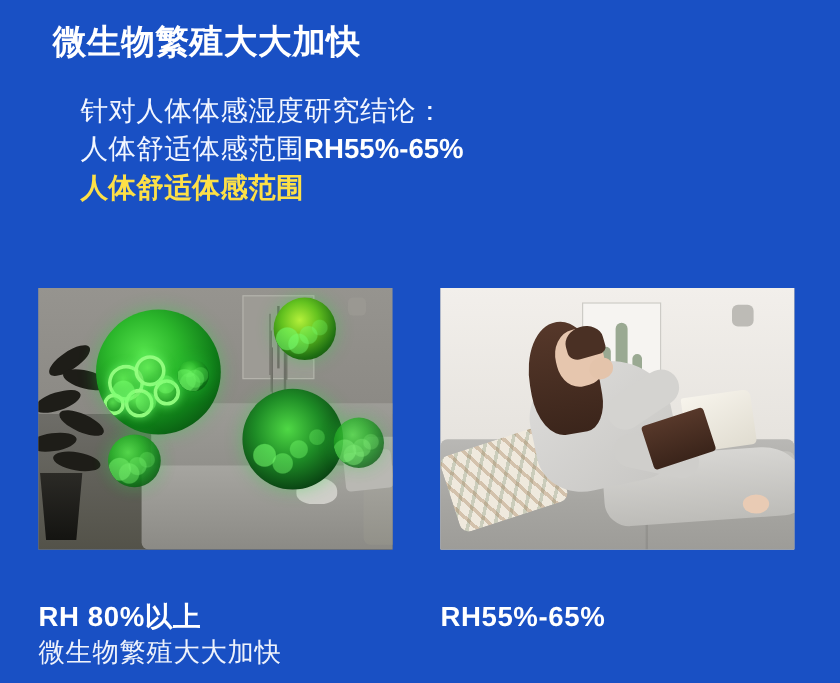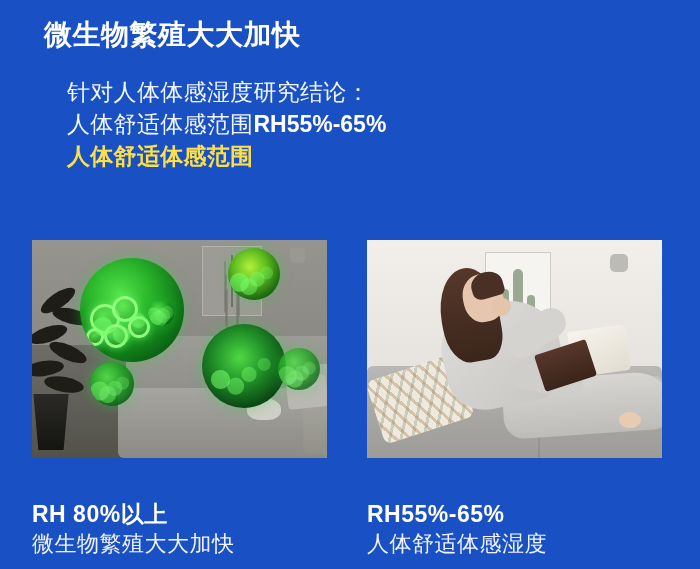--- a/index.html
+++ b/index.html
@@ -393,17 +393,16 @@
     </div>
   </div>
 
   <div class="captions">
     <div class="caption-col left">
       <div class="cap-title">RH 80%以上</div>
       <div class="cap-sub">微生物繁殖大大加快</div>
     </div>
     <div class="caption-col right">
       <div class="cap-title">RH55%-65%</div>
-      <div class="cap-sub">人体舒适体感湿度</div>
     </div>
   </div>
 
 </div>
 
 </body></html>

